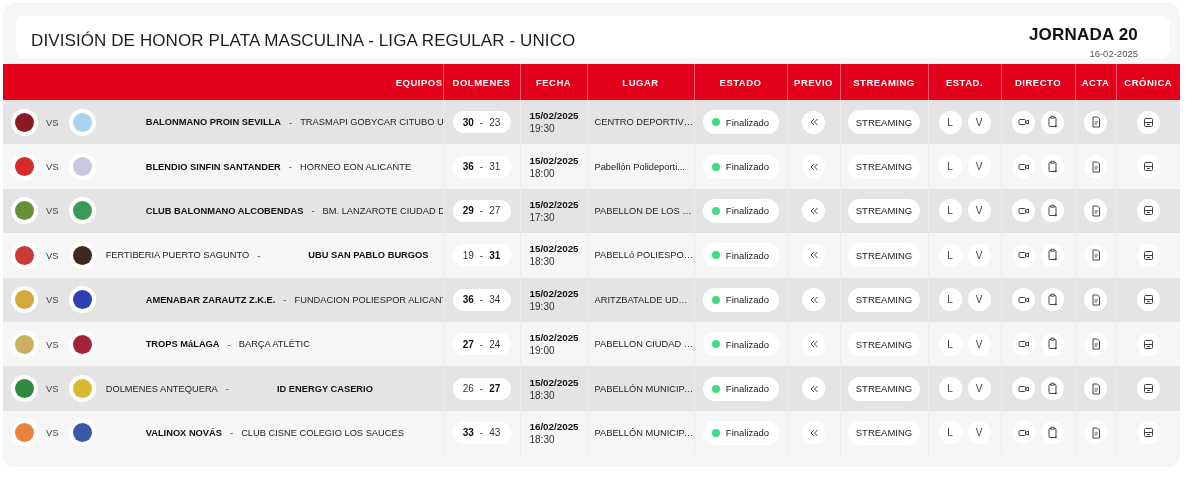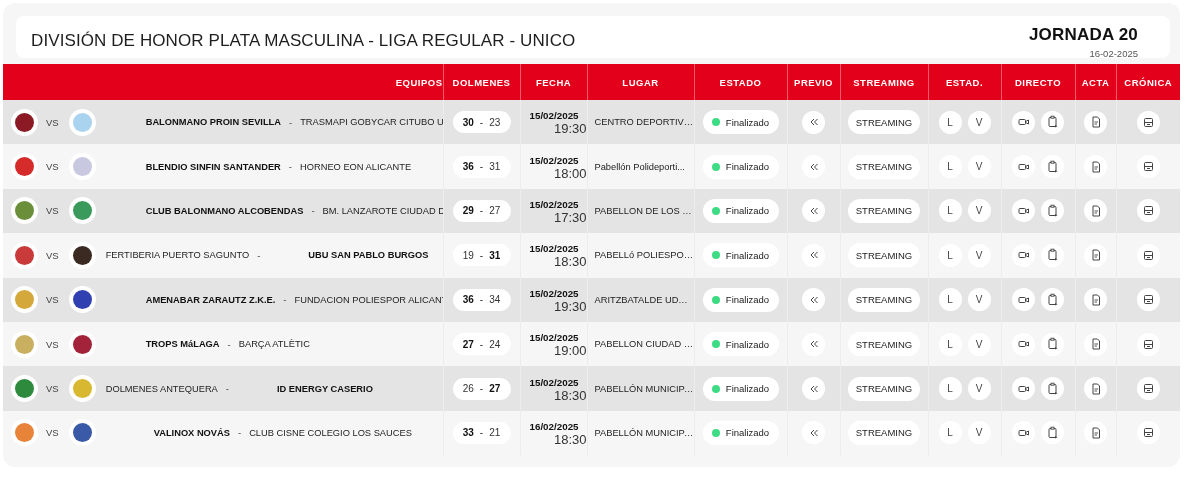--- a/index.html
+++ b/index.html
@@ -55,21 +55,21 @@
 
   .score-pill {
     display: inline-flex; align-items: center; justify-content: center;
     width: 58px; height: 22px; background: #ffffff; border-radius: 11px; font-size: 10px; color: #333;
   }
   .score-pill .s.win { font-weight: bold; color: #111; }
   .score-pill .dash { margin: 0 6px; }
 
   .fecha { text-align: left; padding-left: 9px; line-height: 13px; }
   .fecha .d { font-weight: bold; font-size: 9.8px; color: #111; }
-  .fecha .t { font-size: 13px; color: #333; text-align: right; }
+  .fecha .t { font-size: 10px; color: #333; }
 
   .lugar { text-align: left; padding-left: 7px; font-size: 9.3px; color: #222; white-space: nowrap; overflow: hidden; text-overflow: ellipsis; }
 
   .estado-pill {
     display: inline-flex; align-items: center; justify-content: center;
     width: 76px; height: 24px; background: #ffffff; border-radius: 12px; font-size: 9.5px; color: #222;
   }
   .dot { width: 8px; height: 8px; border-radius: 50%; background: #3ddc84; margin-right: 6px; }
 
   .circle-btn {
@@ -676,30 +676,30 @@
   <tr class="even">
     <td>
       <div class="teams">
         <span class="logo">
               <span class="crest" style="background: rgb(232, 132, 58);"></span>
             </span>
         <span class="vs">VS</span>
         <span class="logo">
               <span class="crest" style="background: rgb(58, 90, 168);"></span>
             </span>
-        <span style="margin-left:18px" class="team win">VALINOX NOVÁS</span>
+        <span style="margin-left:10px" class="team win">VALINOX NOVÁS</span>
         <span class="sep">-</span>
         <span class="team">CLUB CISNE COLEGIO LOS SAUCES</span>
       </div>
     </td>
     <td>
       <span class="score-pill">
         <span class="s win">33</span>
         <span class="dash">-</span>
-        <span class="s">21</span>
+        <span class="s">43</span>
       </span>
     </td>
     <td class="fecha">
       <div class="d">16/02/2025</div>
       <div class="t">18:30</div>
     </td>
     <td class="lugar">PABELLÓN MUNICIPA...</td>
     <td>
       <span class="estado-pill">
         <span class="dot"></span>

